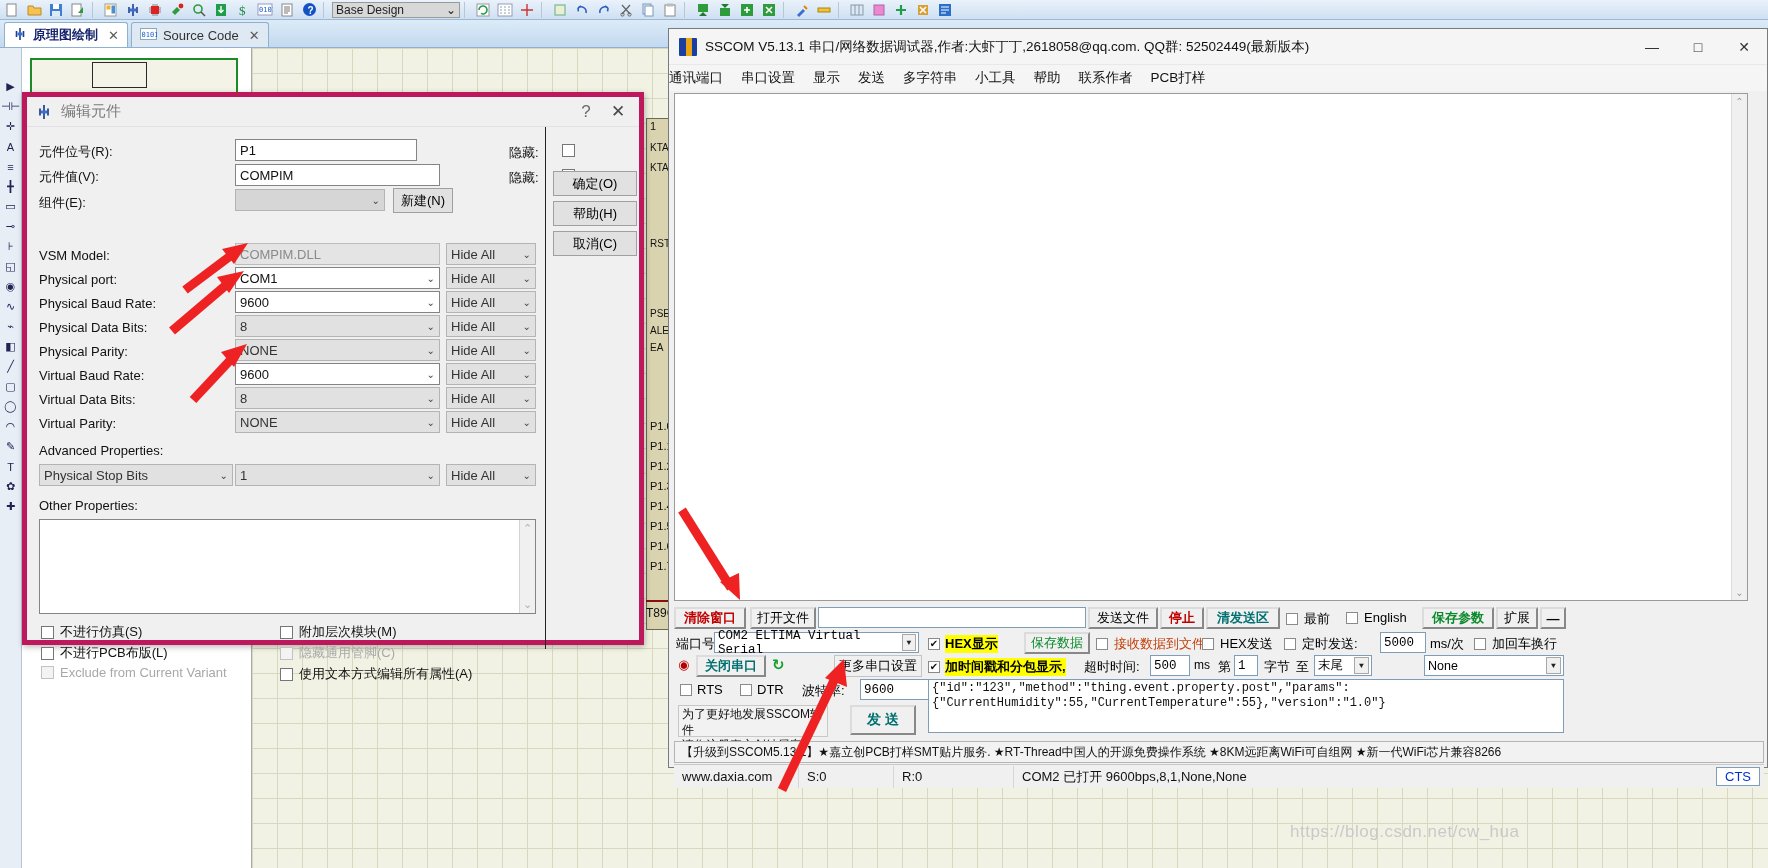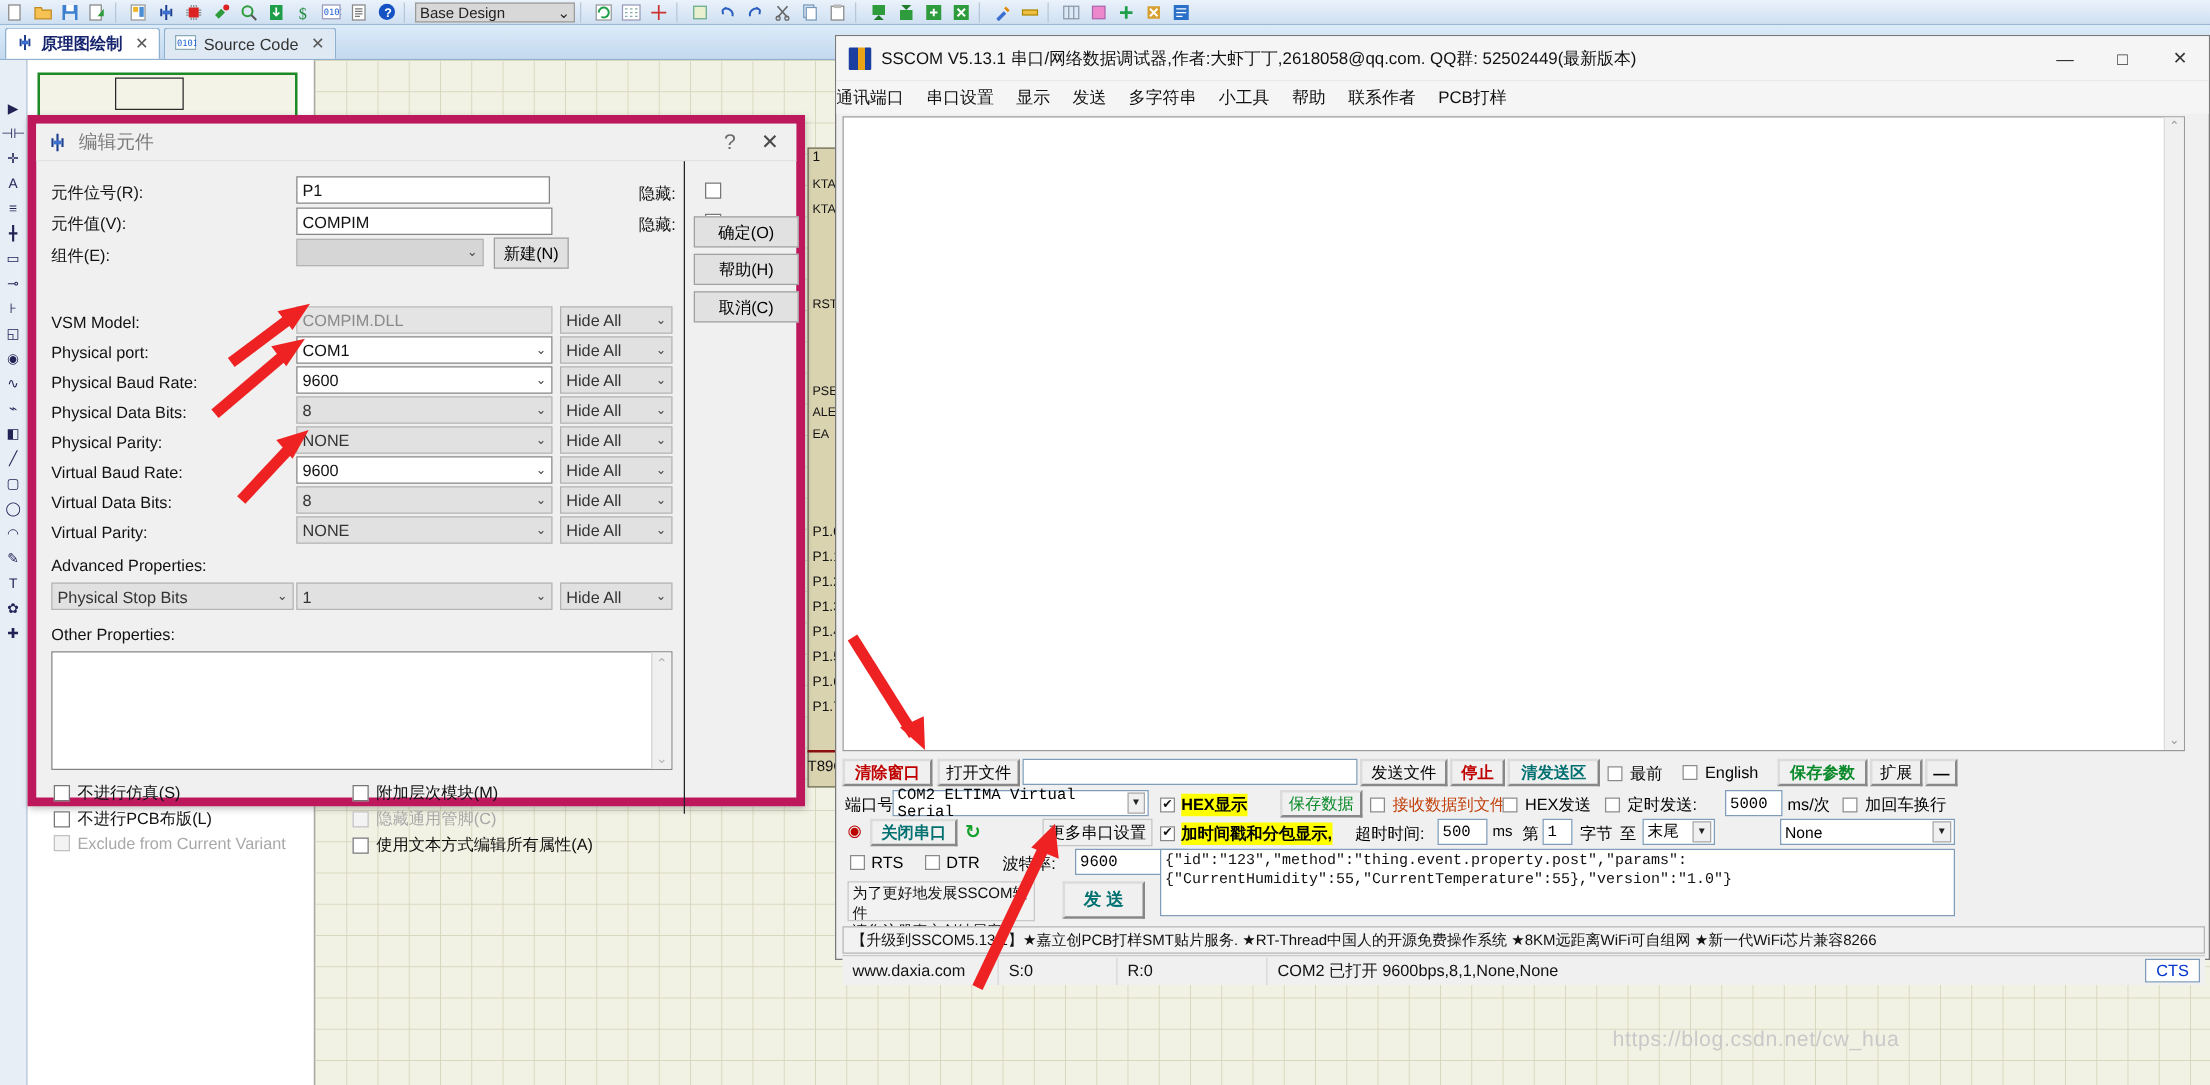--- a/index.html
+++ b/index.html
@@ -86,21 +86,21 @@
     position: absolute; left: 628px; font-size: 11px; color: #111; font-family: "Liberation Sans", sans-serif;
   }
   .chip-label {
     position: absolute; left: 624px; top: 558px; font-size: 12px; color: #111;
   }
   .chip-redline { position: absolute; left: 624px; top: 552px; width: 40px; height: 2px; background: #8a1010; }
 
   
   .dlg {
     position: absolute; left: 22px; top: 92px; width: 622px; height: 553px;
-    background: #f0f0f0; border: 7px solid #be185d;
+    background: #f0f0f0; border: 5px solid #be185d;
     box-shadow: 1px 2px 6px rgba(0,0,0,0.28);
   }
   .dlg-title {
     height: 30px; display: flex; align-items: center; padding: 0 4px 0 8px;
     background: #f0f0f0; border-bottom: 1px solid #e2e2e2;
   }
   .dlg-title .ic { width: 18px; height: 18px; display:flex; align-items:center; justify-content:center; color:#25408f; font-size:15px; }
   .dlg-title .tx { font-size: 15px; color: #7a7a7a; margin-left: 8px; }
   .dlg-title .spacer { flex: 1; }
   .dlg-title .q { font-size: 17px; color: #6a6a6a; width: 30px; text-align:center; }
@@ -520,21 +520,21 @@
       <span class="tx">编辑元件</span>
       <span class="spacer"></span>
       <span class="q">?</span>
       <span class="cl">✕</span>
     </div>
     <div class="dlg-body">
 
       <div class="row" style="left:12px; top:16px;">
         <span class="lbl" style="width:195px;">元件位号(R):</span>
       </div>
-      <div class="tinput" style="position:absolute; left:208px; top:12px; width:203px;">
+      <div class="tinput" style="position:absolute; left:208px; top:12px; width:182px;">
         <span>P1</span>
       </div>
       <span class="lbl" style="position:absolute; left:482px; top:17px;">隐藏:</span>
       <span class="chk" style="position:absolute; left:535px; top:17px;"></span>
 
       <div class="row" style="left:12px; top:41px;">
         <span class="lbl" style="width:195px;">元件值(V):</span>
       </div>
       <div class="tinput" style="position:absolute; left:208px; top:37px; width:205px;">
         <span>COMPIM</span>

